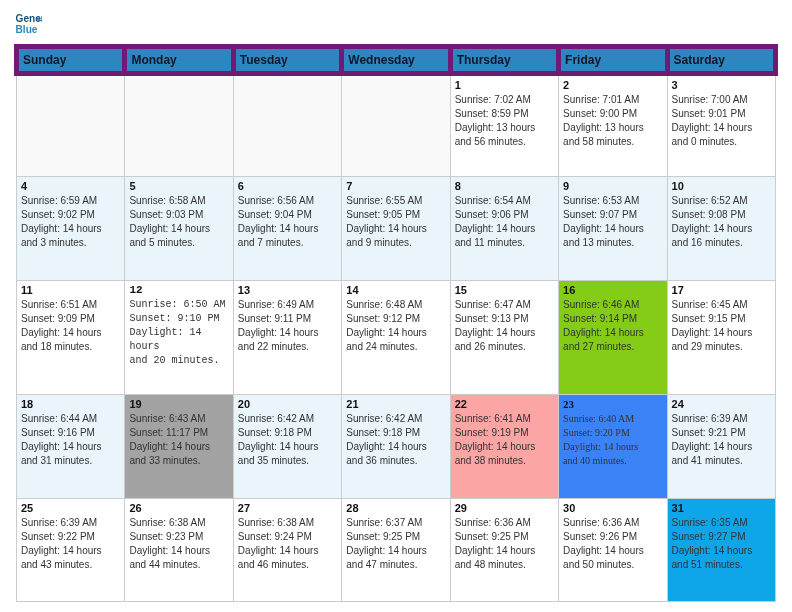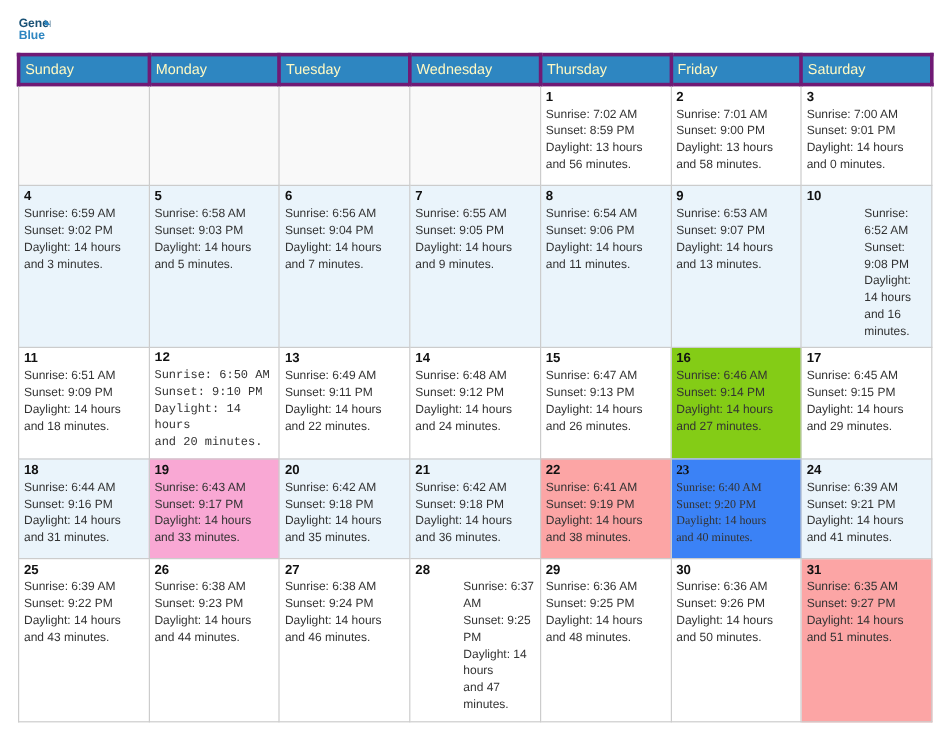--- a/index.html
+++ b/index.html
@@ -45,25 +45,25 @@
       color: #333;
     }
     .calendar {
       width: 100%;
       border-collapse: collapse;
       flex: 1;
       table-layout: fixed;
     }
     .calendar th {
       background: #2e86c1;
-      color: #fef9c3;
+      color: #0f172a;
       font-size: 12px;
-      font-weight: normal;
+      font-weight: bold;
       padding: 4px 4px;
-      border: 3px solid #701a75;
+      border: 5px solid #701a75;
       text-align: left;
     }
     .calendar td {
       border: 1px solid #ccc;
       vertical-align: top;
       padding: 3px 4px;
       font-size: 9.5px;
       color: #222;
       height: 82px;
       background: #fff;
@@ -183,21 +183,21 @@
           </td>
           <td style="background: rgb(234, 244, 251);">
             <span class="day-number">9</span>
             <div class="day-info" style="white-space: pre-line;">Sunrise: 6:53 AM
 Sunset: 9:07 PM
 Daylight: 14 hours
 and 13 minutes.</div>
           </td>
           <td style="background: rgb(234, 244, 251);">
             <span class="day-number">10</span>
-            <div class="day-info" style="white-space: pre-line; margin-left: 48px;">Sunrise: 6:52 AM
+            <div class="day-info" style="white-space: pre-line;">Sunrise: 6:52 AM
 Sunset: 9:08 PM
 Daylight: 14 hours
 and 16 minutes.</div>
           </td>
         </tr>
         <tr>
           <td style="background: rgb(255, 255, 255);">
             <span class="day-number">11</span>
             <div class="day-info" style="white-space: pre-line;">Sunrise: 6:51 AM
 Sunset: 9:09 PM
@@ -248,24 +248,24 @@
           </td>
         </tr>
         <tr>
           <td style="background: rgb(234, 244, 251);">
             <span class="day-number">18</span>
             <div class="day-info" style="white-space: pre-line;">Sunrise: 6:44 AM
 Sunset: 9:16 PM
 Daylight: 14 hours
 and 31 minutes.</div>
           </td>
-          <td style="background: #f9a8d4;">
+          <td style="background: #a3a3a3;">
             <span class="day-number">19</span>
             <div class="day-info" style="white-space: pre-line;">Sunrise: 6:43 AM
-Sunset: 9:17 PM
+Sunset: 11:17 PM
 Daylight: 14 hours
 and 33 minutes.</div>
           </td>
           <td style="background: rgb(234, 244, 251);">
             <span class="day-number">20</span>
             <div class="day-info" style="white-space: pre-line;">Sunrise: 6:42 AM
 Sunset: 9:18 PM
 Daylight: 14 hours
 and 35 minutes.</div>
           </td>
@@ -315,40 +315,40 @@
           </td>
           <td style="background: rgb(255, 255, 255);">
             <span class="day-number">27</span>
             <div class="day-info" style="white-space: pre-line;">Sunrise: 6:38 AM
 Sunset: 9:24 PM
 Daylight: 14 hours
 and 46 minutes.</div>
           </td>
           <td style="background: rgb(255, 255, 255);">
             <span class="day-number">28</span>
-            <div class="day-info" style="white-space: pre-line; margin-left: 40px;">Sunrise: 6:37 AM
+            <div class="day-info" style="white-space: pre-line;">Sunrise: 6:37 AM
 Sunset: 9:25 PM
 Daylight: 14 hours
 and 47 minutes.</div>
           </td>
           <td style="background: rgb(255, 255, 255);">
             <span class="day-number">29</span>
             <div class="day-info" style="white-space: pre-line;">Sunrise: 6:36 AM
 Sunset: 9:25 PM
 Daylight: 14 hours
 and 48 minutes.</div>
           </td>
           <td style="background: rgb(255, 255, 255);">
             <span class="day-number">30</span>
             <div class="day-info" style="white-space: pre-line;">Sunrise: 6:36 AM
 Sunset: 9:26 PM
 Daylight: 14 hours
 and 50 minutes.</div>
           </td>
-          <td style="background: #fca5a5;">
+          <td style="background: #0ea5e9;">
             <span class="day-number">31</span>
             <div class="day-info" style="white-space: pre-line;">Sunrise: 6:35 AM
 Sunset: 9:27 PM
 Daylight: 14 hours
 and 51 minutes.</div>
           </td>
         </tr>
       </tbody>
   </table>
 </div>

